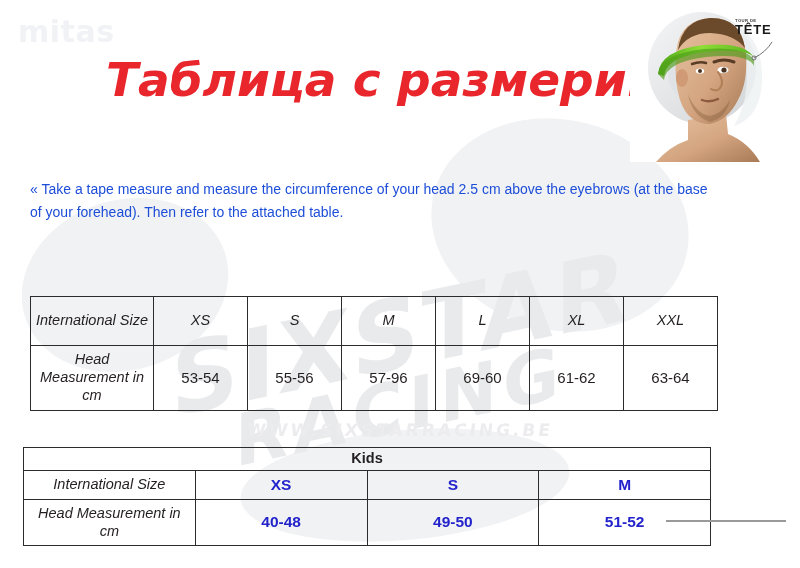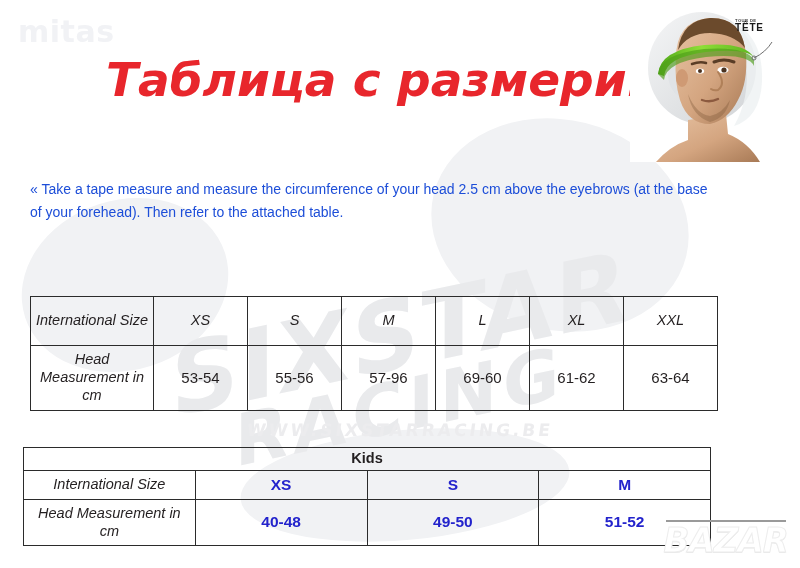--- a/index.html
+++ b/index.html
@@ -125,21 +125,21 @@
     z-index:4;
   }
   .tour-label .small{
     font-size:4.2px;
     letter-spacing:0.4px;
     color:#3a3a3a;
     font-weight:bold;
     display:block;
   }
   .tour-label .big{
-    font-size:10px;
+    font-size:13px;
     letter-spacing:0.8px;
     color:#1a1a1a;
     font-weight:bold;
     display:block;
   }
 
   
   .intro{
     position:absolute;
     left:30px; top:178px;
@@ -328,15 +328,14 @@
       <tr class="r-body">
         <td class="c0 hdr-label">Head Measurement in cm</td>
         <td class="kv">40-48</td>
         <td class="kv">49-50</td>
         <td class="kv">51-52</td>
       </tr>
     </tbody>
   </table>
 
   <div class="wm-bazar-rule"></div>
-  <div class="wm-bazar">BAZAR</div>
 
 </div>
 
 </body></html>

